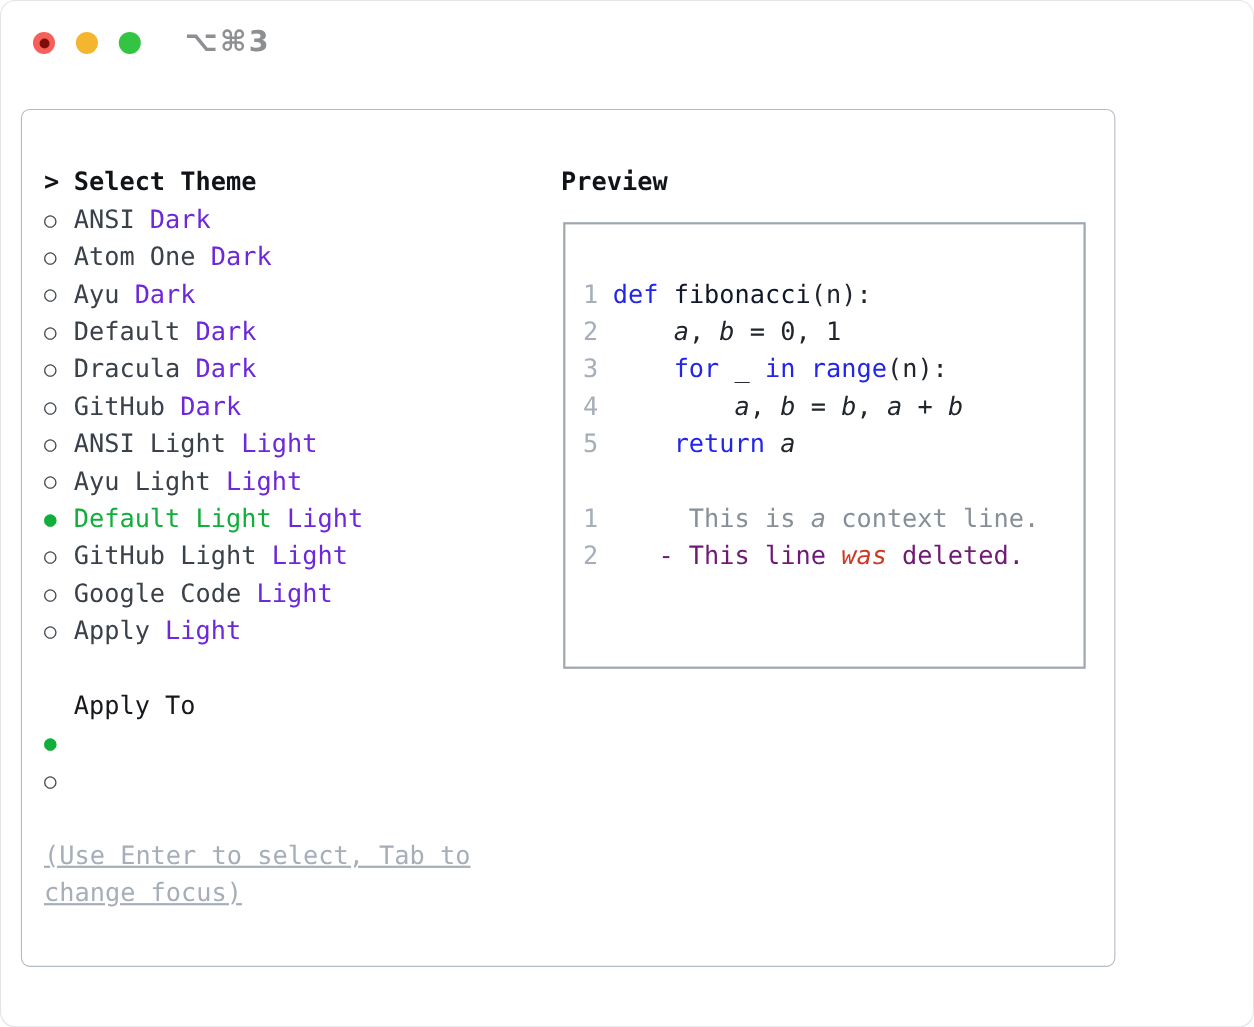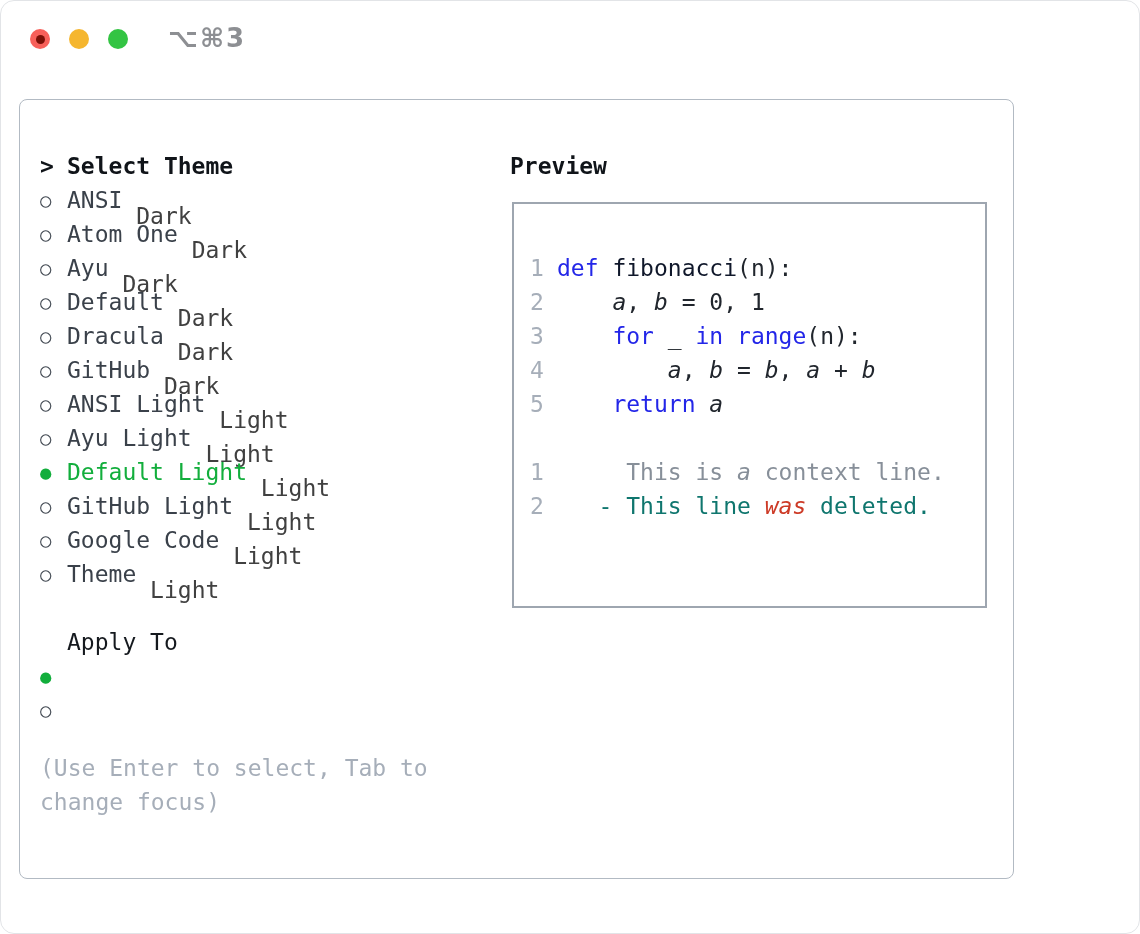--- a/index.html
+++ b/index.html
@@ -35,44 +35,44 @@
   .left-col{position:absolute;left:20px;top:49px;width:450px;font-size:23px;color:#3a414a;}
   .row{height:34px;line-height:34px;white-space:pre;display:flex;}
   .prefix{display:inline-block;width:27px;flex:0 0 27px;}
   .arrow{color:#101419;font-weight:bold;}
   .hdr{font-weight:bold;color:#101419;}
   .hdr2{color:#15191e;}
   .bullet{font-size:19px;color:#464d56;}
   .bullet.sel{color:#12ae3c;}
   .opt-name{color:#3a414a;}
   .opt-name.sel{color:#12ae3c;}
-  .opt-variant{color:#404040;margin-top:16px;}
+  .opt-variant{color:#6d28d9;}
   .help{
-    margin-top:24px;width:420px;line-height:34px;color:#a6aeb9;font-size:23px;
+    margin-top:34px;width:420px;line-height:34px;color:#a6aeb9;font-size:23px;text-decoration:underline;
   }
   
   .preview-header{
     position:absolute;left:490px;top:49px;height:34px;line-height:34px;
     font-size:23px;font-weight:bold;color:#101419;
   }
   .preview-box{
     position:absolute;left:492px;top:102px;width:475px;height:406px;
     border:2px solid #9ea6b0;box-sizing:border-box;background:#fff;
     padding:47px 0 0 16px;overflow:hidden;
   }
   .code-line{height:34px;line-height:34px;white-space:pre;font-size:23px;}
   .lnum{display:inline-block;width:27px;color:#a6aeb9;}
   .tk{white-space:pre;}
   .tk-plain{color:#21262d;}
   .tk-kw{color:#2326e8;}
   .tk-fn{color:#0f172a;}
   .tk-var{color:#21262d;font-style:italic;}
   .tk-dim{color:#878f99;}
   .tk-dim-it{color:#878f99;font-style:italic;}
-  .tk-del{color:#0f766e;}
+  .tk-del{color:#701a75;}
   .tk-del-it{color:#cd3a26;font-style:italic;}
   .tk-add{color:#0db31e;}
   .tk-add-it{color:#0db31e;font-style:italic;}
 </style>
 </head>
 <body>
 
 <div class="window">
 
   <div class="titlebar">
@@ -97,21 +97,21 @@
           <div class="row"><span class="prefix bullet">○</span><span class="opt-name">Atom One</span><span class="opt-variant"> Dark</span></div>
           <div class="row"><span class="prefix bullet">○</span><span class="opt-name">Ayu</span><span class="opt-variant"> Dark</span></div>
           <div class="row"><span class="prefix bullet">○</span><span class="opt-name">Default</span><span class="opt-variant"> Dark</span></div>
           <div class="row"><span class="prefix bullet">○</span><span class="opt-name">Dracula</span><span class="opt-variant"> Dark</span></div>
           <div class="row"><span class="prefix bullet">○</span><span class="opt-name">GitHub</span><span class="opt-variant"> Dark</span></div>
           <div class="row"><span class="prefix bullet">○</span><span class="opt-name">ANSI Light</span><span class="opt-variant"> Light</span></div>
           <div class="row"><span class="prefix bullet">○</span><span class="opt-name">Ayu Light</span><span class="opt-variant"> Light</span></div>
           <div class="row"><span class="prefix bullet sel">●</span><span class="opt-name sel">Default Light</span><span class="opt-variant"> Light</span></div>
           <div class="row"><span class="prefix bullet">○</span><span class="opt-name">GitHub Light</span><span class="opt-variant"> Light</span></div>
           <div class="row"><span class="prefix bullet">○</span><span class="opt-name">Google Code</span><span class="opt-variant"> Light</span></div>
-          <div class="row"><span class="prefix bullet">○</span><span class="opt-name">Theme</span><span class="opt-variant"> Light</span></div>
+          <div class="row"><span class="prefix bullet">○</span><span class="opt-name">Apply</span><span class="opt-variant"> Light</span></div>
         </div>
       <div class="row" style="margin-top:34px;text-align:right;">
         <span class="prefix"></span><span class="hdr2">Apply To</span>
       </div>
       <div id="apply-list">
           <div class="row"><span class="prefix bullet sel">●</span></div>
           <div class="row"><span class="prefix bullet">○</span></div>
         </div>
       <div class="help">(Use Enter to select, Tab to change focus)</div>
     </div>

